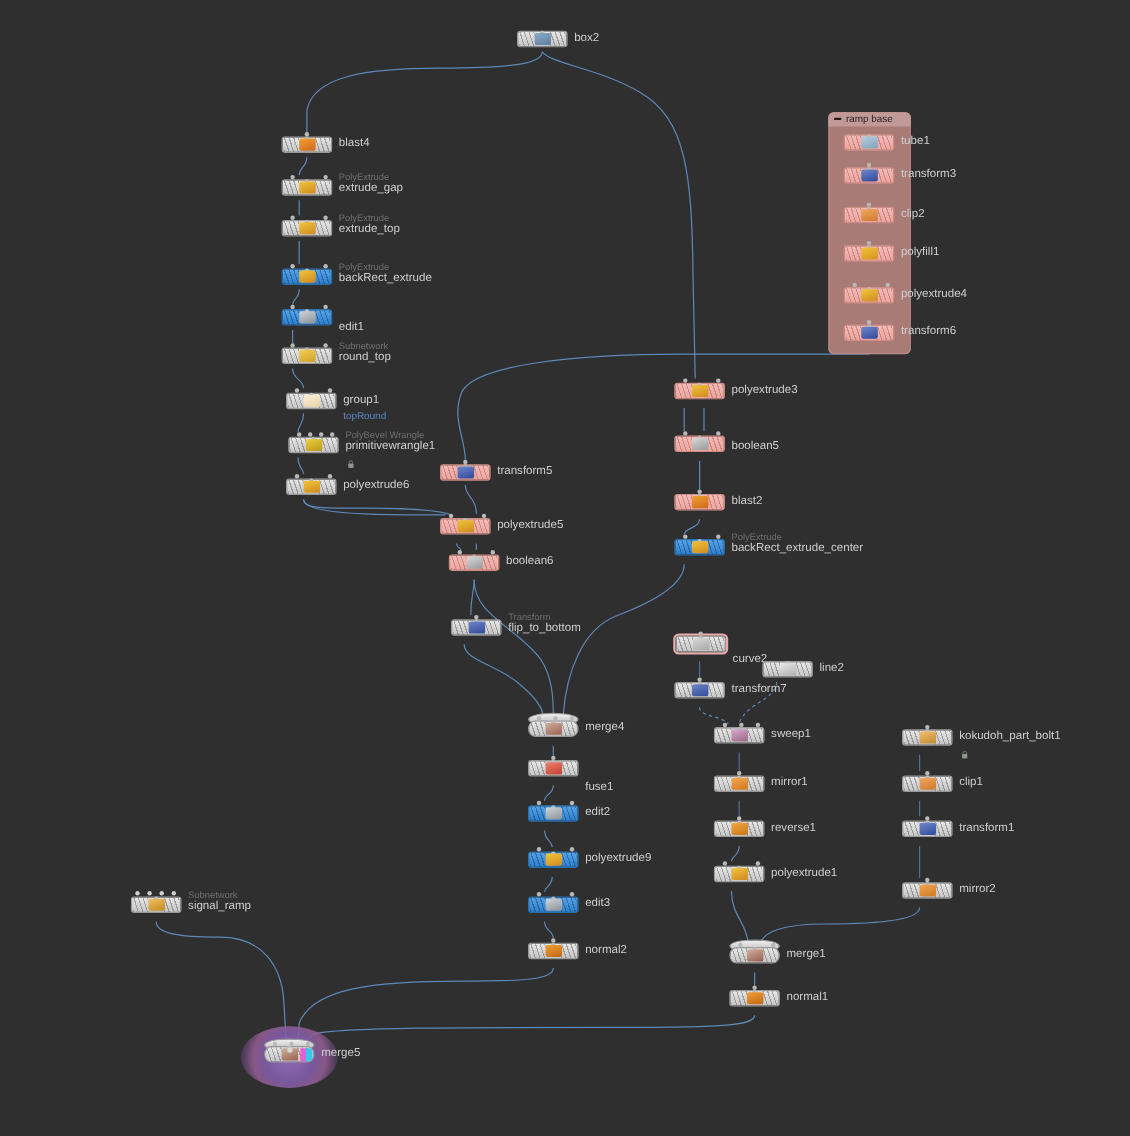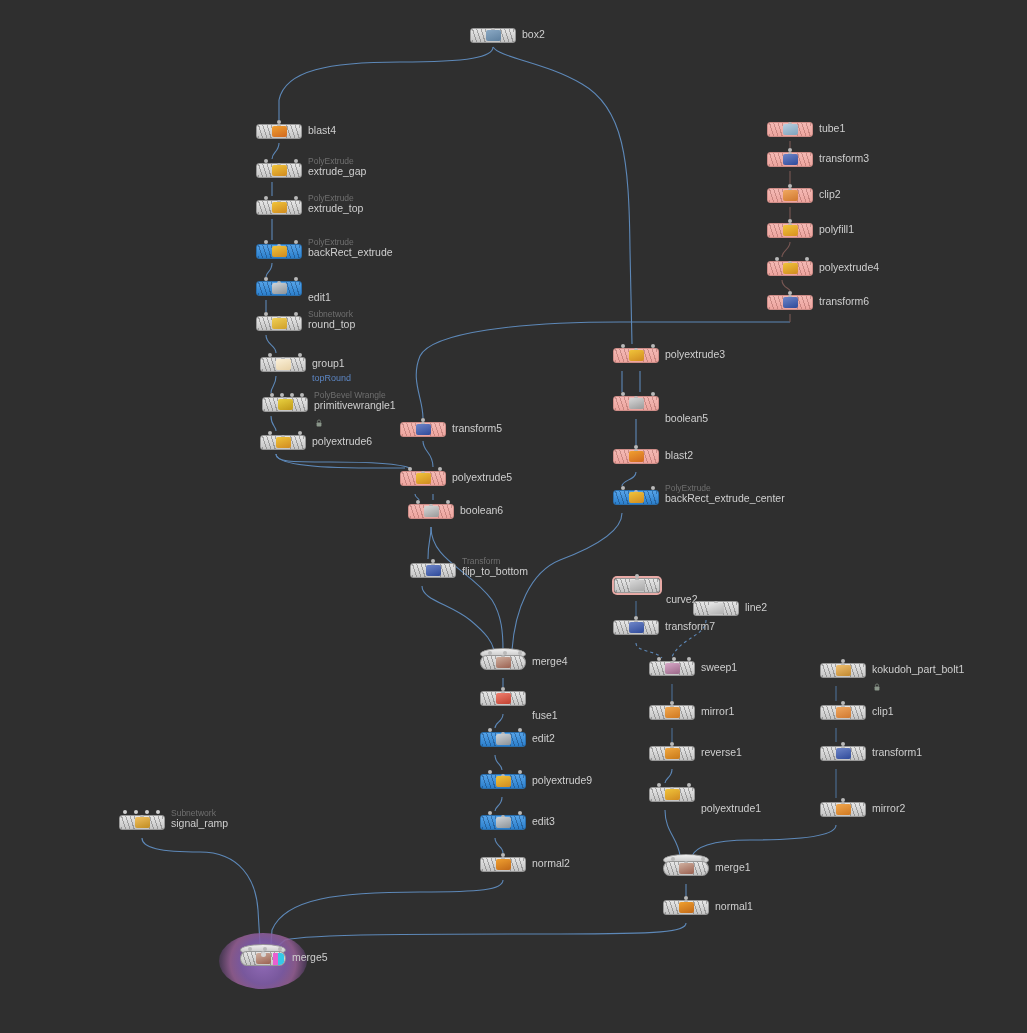--- a/index.html
+++ b/index.html
@@ -213,20 +213,26 @@
       <path d="M836,769 L836,798" stroke="#4b6f96"></path>
 
       <path d="M686,884 C686,892 686,892 686,896"></path>
 
       <path d="M686,923 C686,932 660,934 560,934 C420,934 310,934 285,940 L278,946"></path>
 
       <path d="M142,838 C142,848 160,852 200,852 C240,852 256,880 258,910 L260,944"></path>
     </g>
   </svg>
 
+  <div class="netbox" style="left:753px;top:102px;width:75px;height:220px;">
+    <div class="netbox-title" style="width:75px;">
+      <span class="netbox-collapse"></span>
+      <span>ramp base</span>
+    </div>
+  </div>
 
   <div id="nodes">
       <div class="node c-gray" style="left: 470px; top: 28px;">
         <div class="nbody">
           <span class="hatchL"></span>
           <span class="hatchR"></span>
           <span class="glyph" style="background:linear-gradient(160deg,#8ba9c4,#5d7f9e)"></span>
         </div>
         <span class="cout" style="left:21px"></span>
         <span class="nlabel" style="top:1px">box2</span>
@@ -397,21 +403,21 @@
       </div>
       <div class="node c-pink" style="left: 613px; top: 396px;">
         <div class="nbody">
           <span class="hatchL"></span>
           <span class="hatchR"></span>
           <span class="glyph" style="background:linear-gradient(160deg,#d8d8d8,#9a9a9a)"></span>
         </div>
         <span class="cin" style="left:8px"></span>
         <span class="cin" style="left:38px"></span>
         <span class="cout" style="left:21px"></span>
-        <span class="nlabel" style="top:17px">boolean5</span>
+        <span class="nlabel" style="top:4px">boolean5</span>
       </div>
       <div class="node c-pink" style="left: 613px; top: 449px;">
         <div class="nbody">
           <span class="hatchL"></span>
           <span class="hatchR"></span>
           <span class="glyph" style="background:linear-gradient(160deg,#f0a030,#d06820)"></span>
         </div>
         <span class="cin" style="left:21px"></span>
         <span class="cout" style="left:21px"></span>
         <span class="nlabel" style="top:1px">blast2</span>
@@ -617,21 +623,21 @@
       </div>
       <div class="node c-gray" style="left: 649px; top: 787px;">
         <div class="nbody">
           <span class="hatchL"></span>
           <span class="hatchR"></span>
           <span class="glyph" style="background:linear-gradient(160deg,#f0c43a,#d08a20)"></span>
         </div>
         <span class="cin" style="left:8px"></span>
         <span class="cin" style="left:38px"></span>
         <span class="cout" style="left:21px"></span>
-        <span class="nlabel" style="top:16px">polyextrude1</span>
+        <span class="nlabel" style="top:1px">polyextrude1</span>
       </div>
       <div class="node c-gray" style="left: 820px; top: 663px;">
         <div class="nbody">
           <span class="hatchL"></span>
           <span class="hatchR"></span>
           <span class="glyph" style="background:linear-gradient(160deg,#f0c070,#c08830)"></span>
         </div>
         <span class="cin" style="left:21px"></span>
         <span class="cout" style="left:21px"></span>
         <span class="nlabel" style="top:1px">kokudoh_part_bolt1</span>

